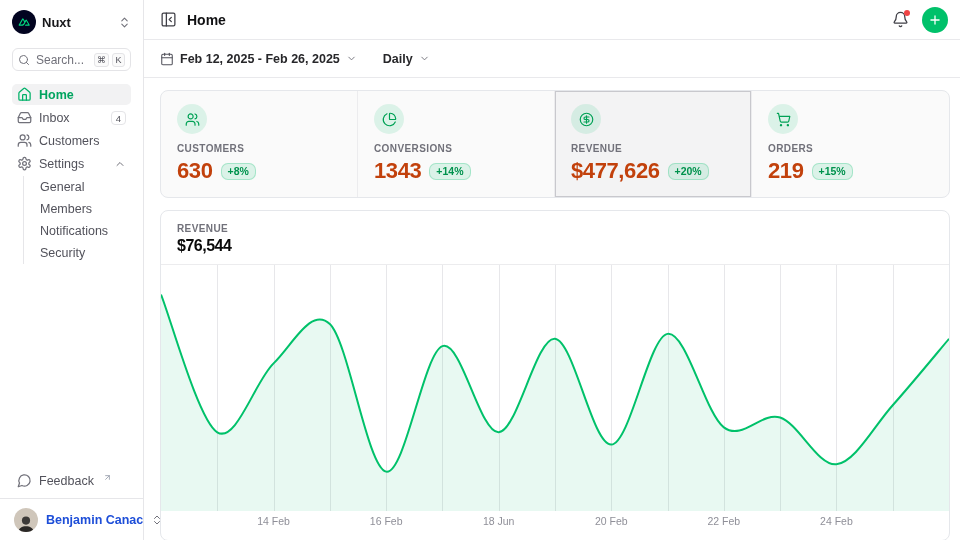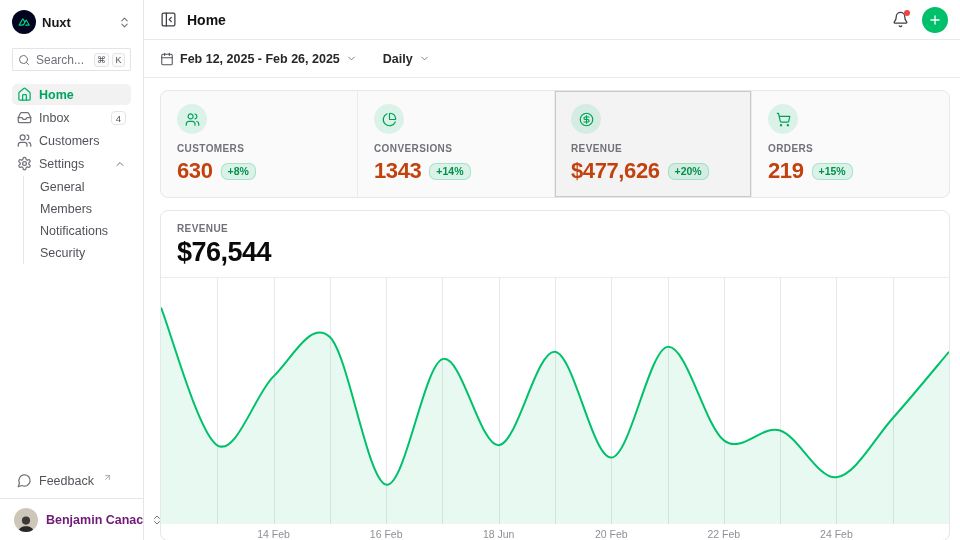--- a/index.html
+++ b/index.html
@@ -9,21 +9,21 @@
 
   
   .sidebar { position:absolute; left:0; top:0; bottom:0; width:144px;
     border-right:1px solid #e6e6e9; display:flex; flex-direction:column;
     padding:8px 12px 6px; background:#fff; }
   .team { display:flex; align-items:center; gap:6px; height:28px; cursor:pointer; }
   .logo-circle { width:24px; height:24px; border-radius:50%; background:#020420;
     display:flex; align-items:center; justify-content:center; flex:0 0 auto; }
   .team-name { font-size:13px; font-weight:700; color:#18181b; }
   .updown { margin-left:auto; color:#71717a; display:flex; }
-  .searchbox { margin-top:12px; height:23px; border:1px solid #e4e4e7; border-radius:1px;
+  .searchbox { margin-top:12px; height:23px; border:1px solid #e4e4e7; border-radius:6px;
     display:flex; align-items:center; gap:6px; padding:0 5px; background:#fff; cursor:text; }
   .searchbox .ph { font-size:12px; color:#71717a; }
   .keys { margin-left:auto; display:flex; gap:3px; }
   kbd { font-family:inherit; font-size:9px; color:#52525b; border:1px solid #e4e4e7;
     background:#fafafa; border-radius:3px; min-width:13px; height:14px; line-height:13px;
     text-align:center; padding:0 2px; display:inline-block; }
   .nav { margin-top:13px; display:flex; flex-direction:column; gap:2px; }
   .nav-item { height:21px; display:flex; align-items:center; gap:7px; padding:0 5px;
     border-radius:5px; font-size:12.5px; color:#52525b; cursor:pointer; }
   .nav-item .ni { width:15px; height:15px; color:#71717a; flex:0 0 auto; display:flex; }
@@ -37,21 +37,21 @@
   .sub-item { height:22px; line-height:22px; padding-left:16px; font-size:12.5px;
     color:#52525b; cursor:pointer; }
   .flex-spacer { flex:1; }
   .ext { display:flex; }
   .ext svg { width:9px; height:9px; color:#9ca3af; margin-left:2px; margin-bottom:6px; }
   .side-divider { height:1px; background:#e6e6e9; margin:7px -12px 0; }
   .user-row { margin-top:7px; display:flex; align-items:center; gap:8px; height:28px;
     padding:0 2px; cursor:pointer; }
   .avatar { width:24px; height:24px; border-radius:50%; background:#cfc6ba; overflow:hidden;
     display:flex; align-items:flex-end; justify-content:center; flex:0 0 auto; }
-  .user-name { font-size:12.5px; font-weight:600; color:#701a75; white-space:nowrap; }
+  .user-name { font-size:12.5px; font-weight:600; color:#1d4ed8; white-space:nowrap; }
 
   
   .main { position:absolute; left:144px; top:0; right:0; bottom:0; }
   .topbar { height:40px; border-bottom:1px solid #e9e9ec; display:flex; align-items:center;
     padding:0 12px 0 16px; }
   .icon-btn { display:flex; align-items:center; justify-content:center; color:#3f3f46;
     cursor:pointer; background:none; border:none; padding:0; }
   .page-title { font-size:14px; font-weight:700; margin-left:10px; color:#111113; }
   .topbar-right { margin-left:auto; display:flex; align-items:center; gap:13px; }
   .bell-wrap { position:relative; display:flex; }
@@ -81,21 +81,21 @@
   .stat-value { font-size:22px; font-weight:700; letter-spacing:-0.4px; color:#c2410c; }
   .delta-badge { font-size:10.5px; font-weight:600; color:#00924d;
     background:rgba(0,193,106,0.12); box-shadow:inset 0 0 0 1px rgba(0,193,106,0.25);
     border-radius:7px; padding:2.5px 7px; }
 
   
   .chart-card { margin-top:12px; border:1px solid #e5e7eb; border-radius:8px; height:331px;
     background:#fff; overflow:hidden; }
   .chart-head { padding:12px 16px 9px; border-bottom:1px solid #ececee; }
   .chart-label { font-size:10px; font-weight:600; letter-spacing:0.4px; color:#71717a; }
-  .chart-value { font-size:27px; font-weight:700; letter-spacing:-0.5px; color:#0a0a0a;
+  .chart-value { font-size:16px; font-weight:700; letter-spacing:-0.5px; color:#0a0a0a;
     margin-top:3px; }
   .plot { position:relative; height:246px; width:100%; }
   .plot svg { position:absolute; inset:0; display:block; }
   .xlabels { position:relative; height:20px; }
   .tick { position:absolute; top:4px; transform:translateX(-50%); font-size:10.5px;
     color:#8f8f98; white-space:nowrap; }
 </style>
 </head>
 <body>
 

